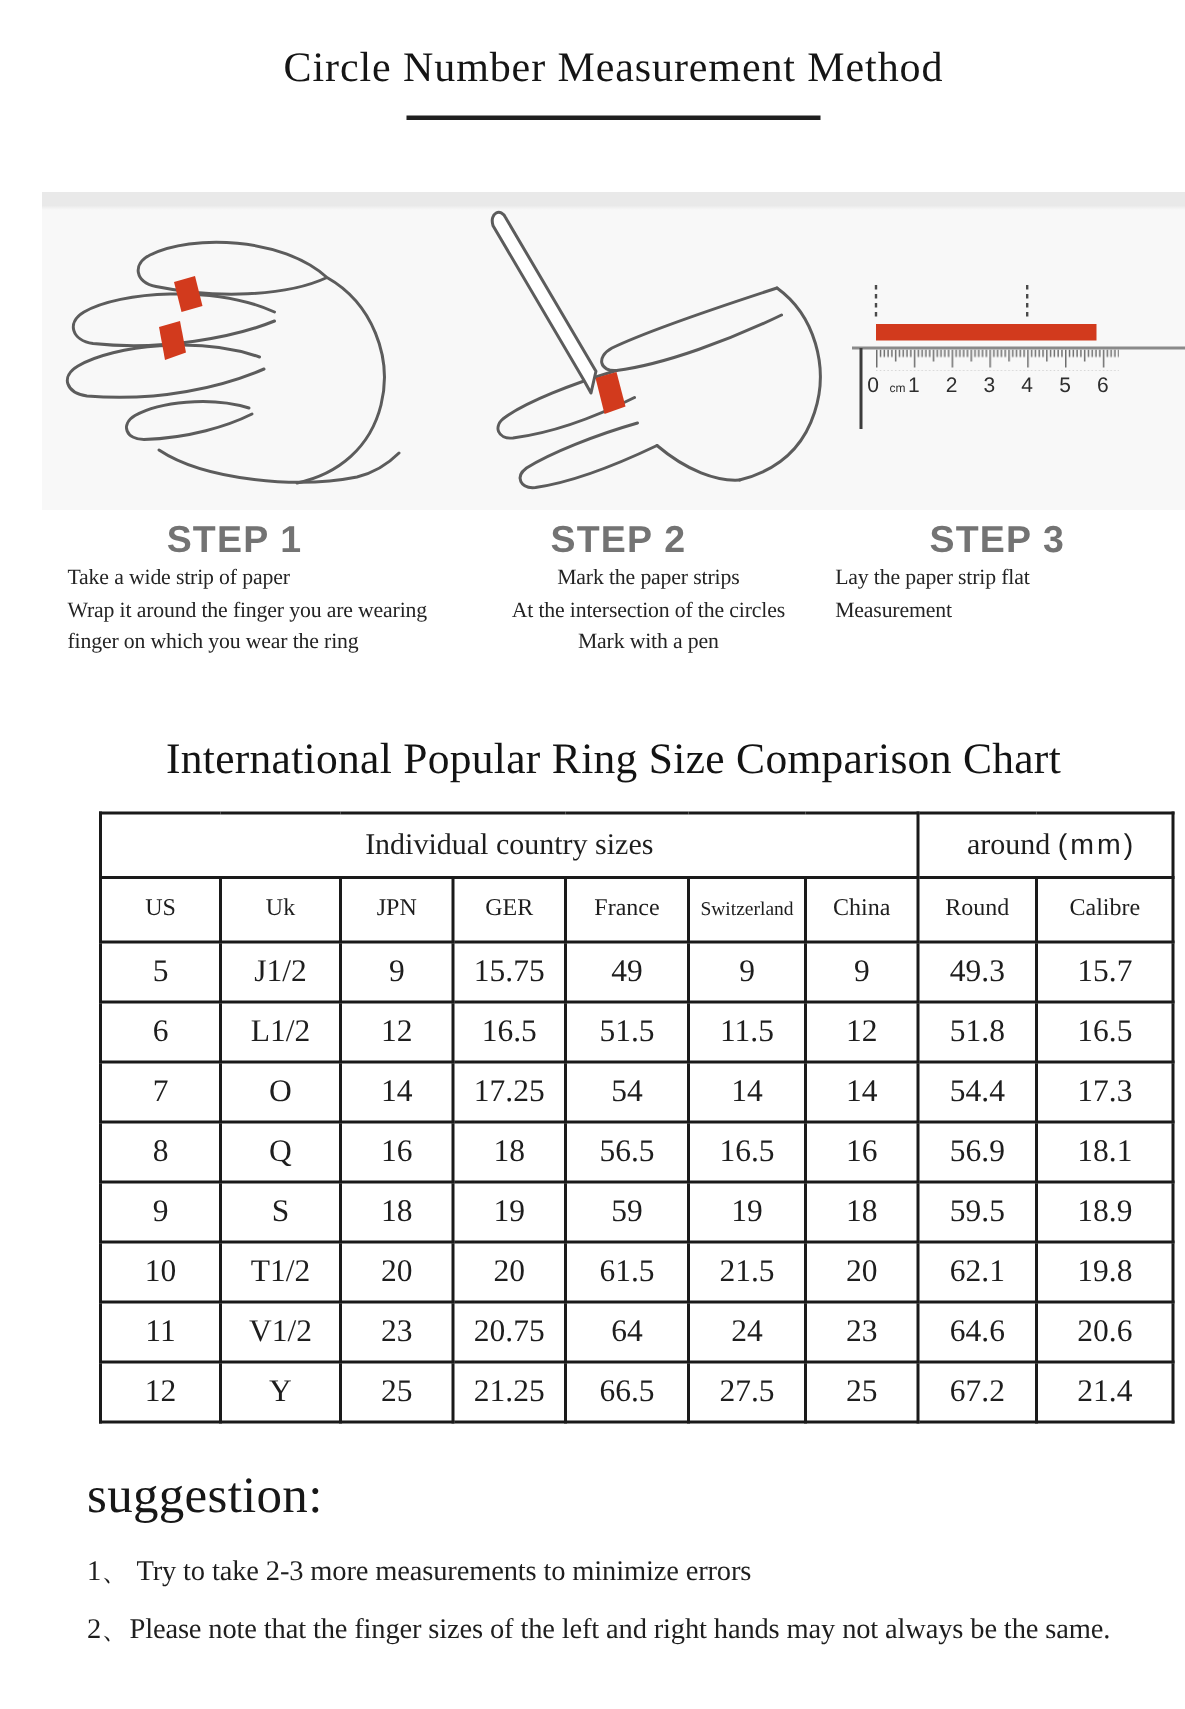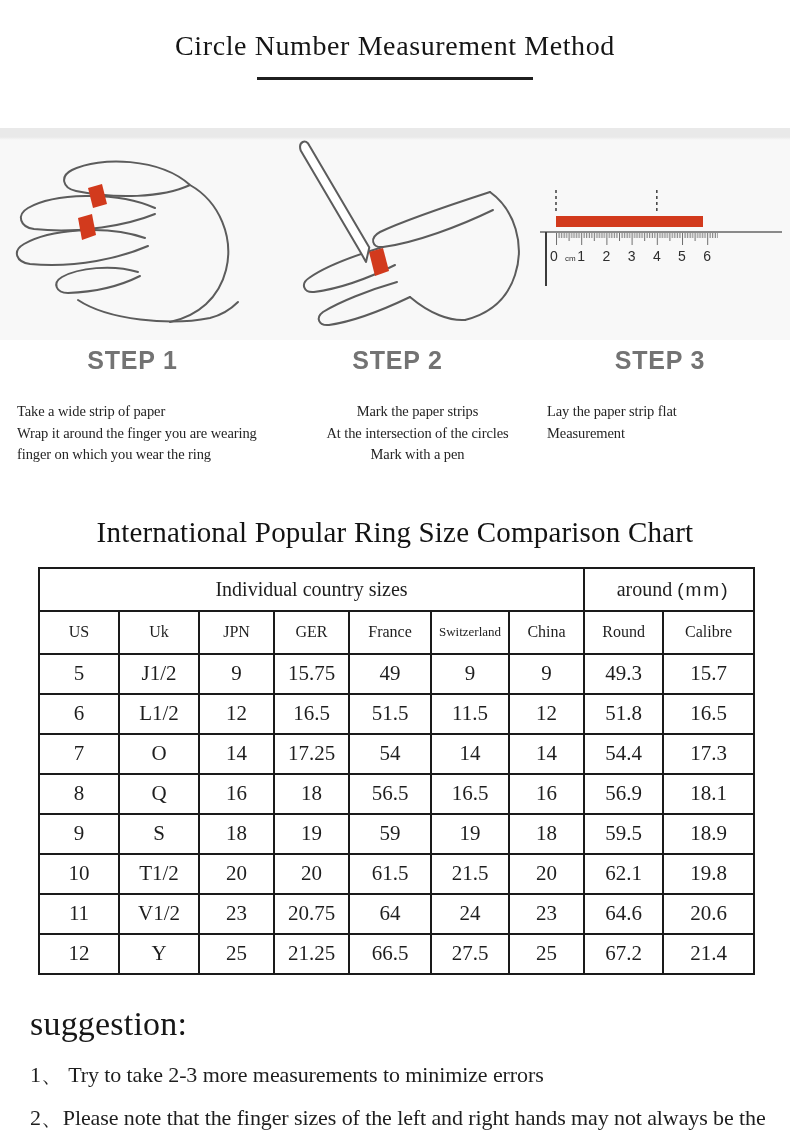--- a/index.html
+++ b/index.html
@@ -1,20 +1,21 @@
 <!DOCTYPE html>
 <html><head>
 <meta charset="utf-8">
 <style>
   * { margin:0; padding:0; box-sizing:border-box; }
   body { background:#fff; }
   .page {
     width:790px; height:1139px; margin:0 auto; background:#ffffff;
     overflow:hidden; position:relative; color:#1c1c1c;
     font-family:"Liberation Serif", serif;
+    padding-left:28px;
   }
 
   
   .hdr { padding-top:30px; }
   .hdr h1 {
     text-align:center; font-size:28px; font-weight:500; color:#151515;
     letter-spacing:0.6px; font-family:"Liberation Serif", serif;
   }
   .title-underline { width:276px; height:3px; background:#1f1f1f; margin:15px auto 0; }
 
@@ -26,21 +27,21 @@
   }
   .illus { height:212px; display:flex; align-items:flex-start; justify-content:center; }
   .illus.c1 { width:265px; } .illus.c2 { width:265px; } .illus.c3 { width:260px; }
   .captions { display:flex; width:100%; }
   .caption { padding-top:6px; }
   .caption.c1 { width:265px; } .caption.c2 { width:265px; } .caption.c3 { width:260px; }
   .step-label {
     text-align:center; font-family:"Liberation Sans", sans-serif;
     font-size:25px; font-weight:600; color:#737373; letter-spacing:0.8px;
   }
-  .step-lines { margin-top:26px; }
+  .step-lines { margin-top:0; }
   .caption.c1 .step-lines { padding-left:17px; }
   .caption.c2 .step-lines { padding-left:40px;text-align:center; }
   .caption.c3 .step-lines { padding-left:17px; }
   .step-lines p {
     font-size:14.5px; line-height:21.5px; color:#242424;
     letter-spacing:-0.1px; white-space:nowrap;
   }
 
   
   svg .ln { fill:none; stroke:#5c5c5c; stroke-width:2; stroke-linecap:round; stroke-linejoin:round; }
@@ -69,21 +70,21 @@
   th.len-cell .unit { letter-spacing:2px; font-family:"Liberation Sans", sans-serif; font-size:19px; }
   tr.col-row th { height:43px; font-size:16px; }
   tr.col-row th.sw { font-size:13px; }
   table.ring td { height:40px; font-size:21px; }
 
   
   .suggestion { margin-top:30px; padding-left:30px; }
   .suggestion h2 {
     font-size:34px; font-weight:500; color:#171717; letter-spacing:0.2px;
   }
-  .suggestion p { font-size:22px; color:#1e1e1e; letter-spacing:-0.1px; }
+  .suggestion p { font-size:19px; color:#1e1e1e; letter-spacing:-0.1px; }
   .suggestion p.s1 { margin-top:17px; }
   .suggestion p.s2 { margin-top:13px; }
 </style>
 </head>
 <body>
 
 <div class="page">
 
   <div class="hdr">
     <h1>Circle Number Measurement Method</h1>

